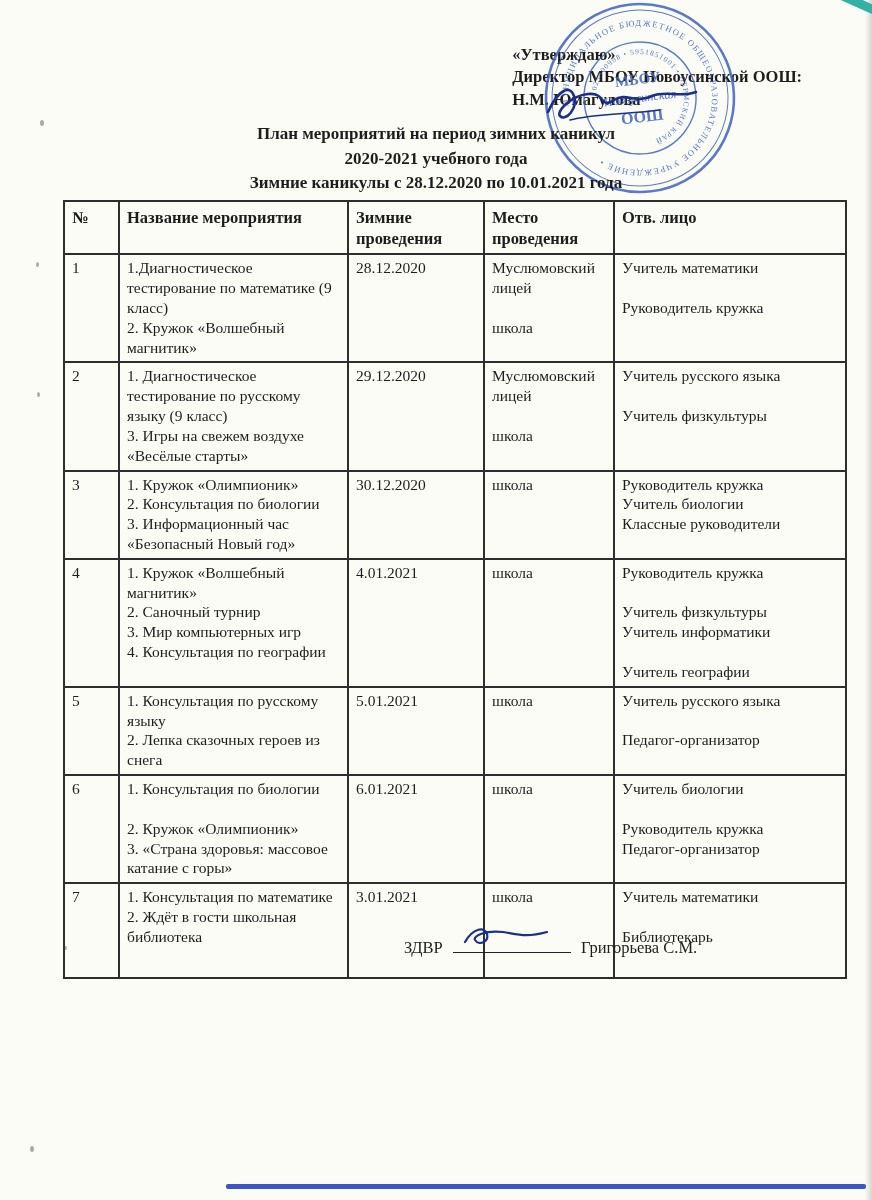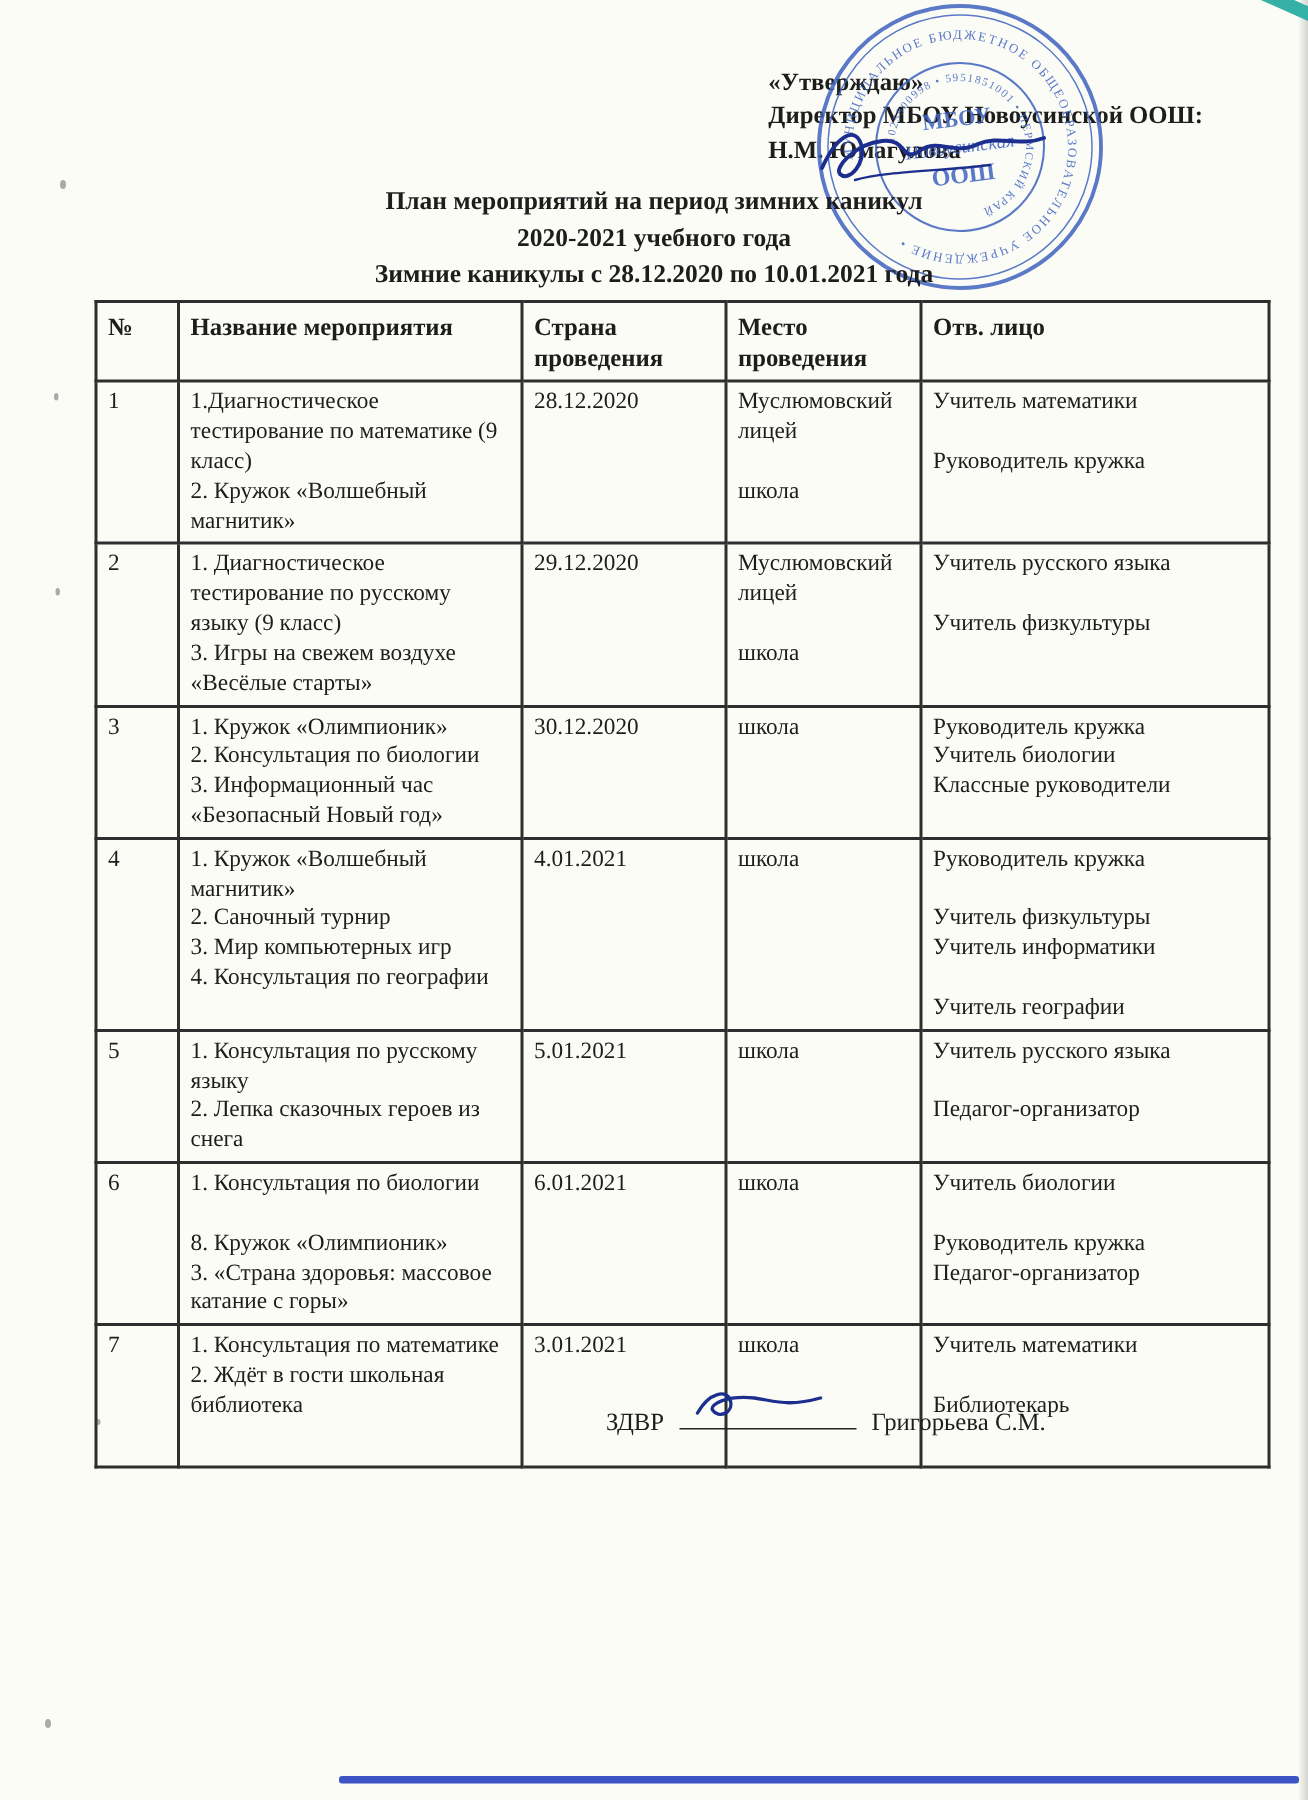--- a/index.html
+++ b/index.html
@@ -94,21 +94,21 @@
       <col style="width:55px">
         <col style="width:229px">
         <col style="width:136px">
       <col style="width:130px">
         <col style="width:232px">
     </colgroup>
     <thead>
       <tr style="height:46px">
         <th>№</th>
         <th>Название мероприятия</th>
-        <th>Страна
+        <th>Зимние
 проведения</th>
         <th>Место
 проведения</th>
         <th>Отв. лицо</th>
       </tr>
     </thead>
     <tbody>
       <tr style="height:93px">
         <td class="numcol">1</td>
         <td>1.Диагностическое тестирование  по математике (9 класс)
@@ -166,21 +166,21 @@
         <td class="center">5.01.2021</td>
         <td class="center">школа</td>
         <td>Учитель русского языка
 
 Педагог-организатор</td>
       </tr>
       <tr style="height:108px">
         <td class="numcol">6</td>
         <td>1. Консультация по биологии
 
-8. Кружок «Олимпионик»
+2. Кружок «Олимпионик»
 3. «Страна здоровья: массовое катание с горы»</td>
         <td class="center">6.01.2021</td>
         <td class="center">школа</td>
         <td>Учитель биологии
 
 Руководитель кружка
 Педагог-организатор</td>
       </tr>
       <tr style="height:95px">
         <td class="numcol">7</td>

